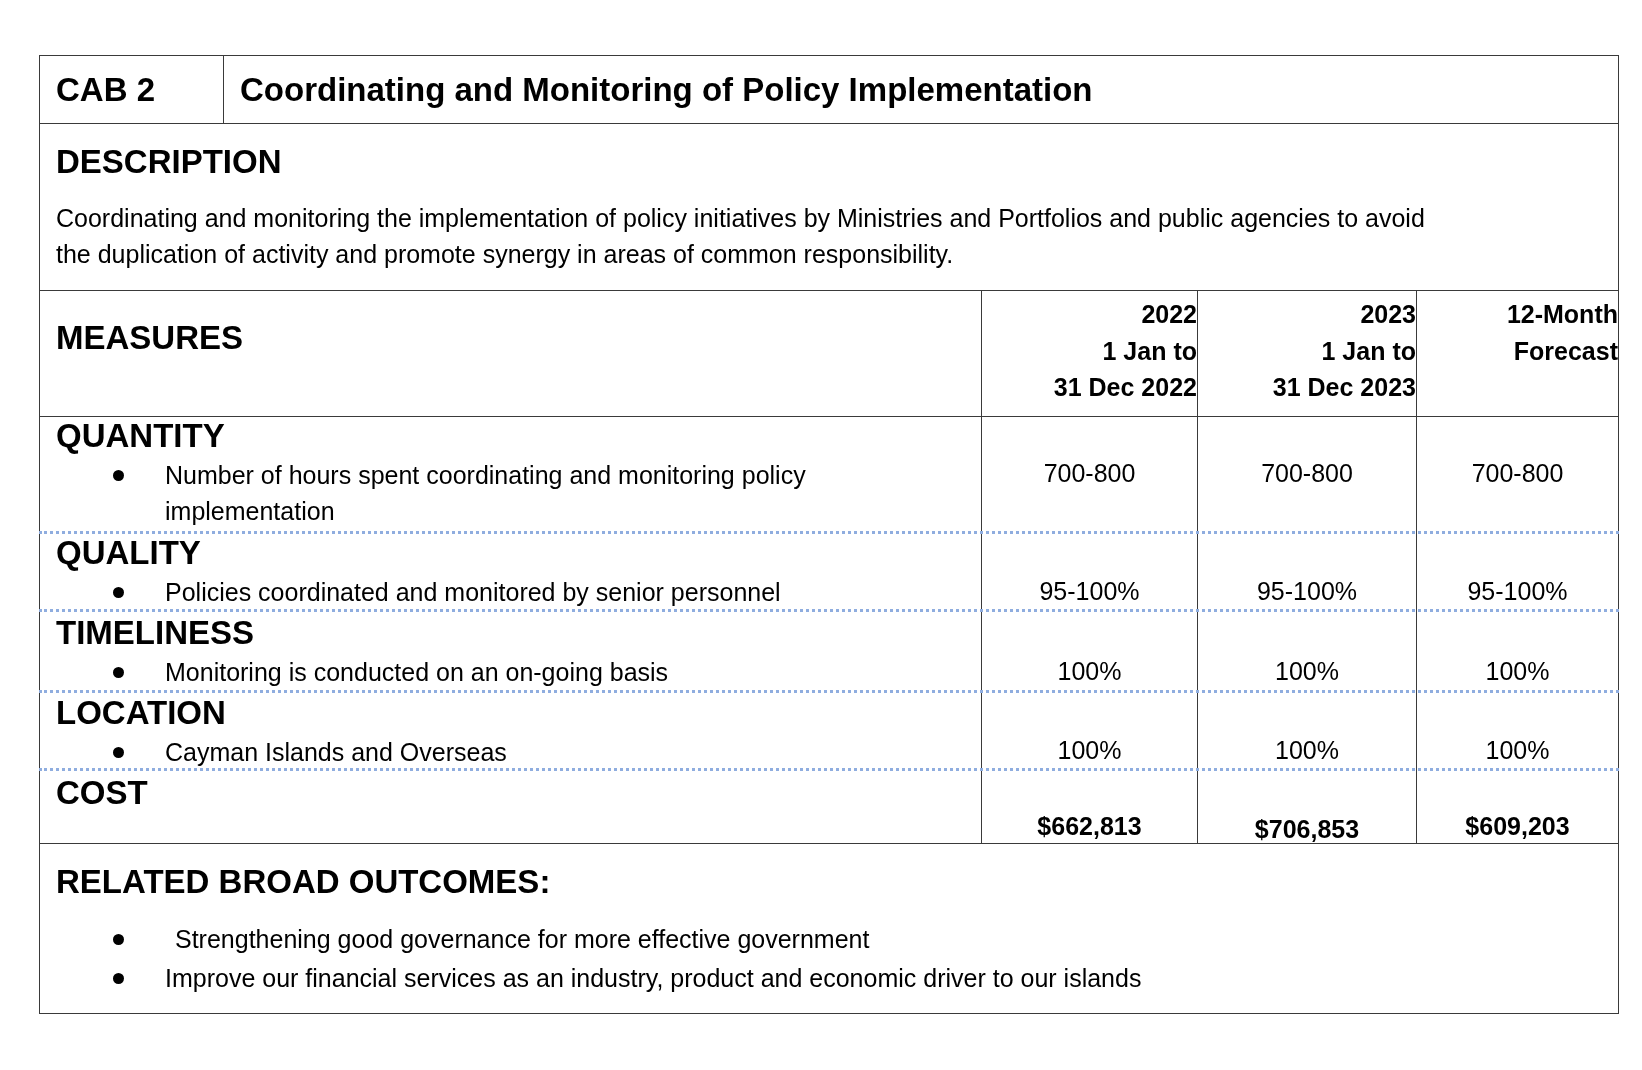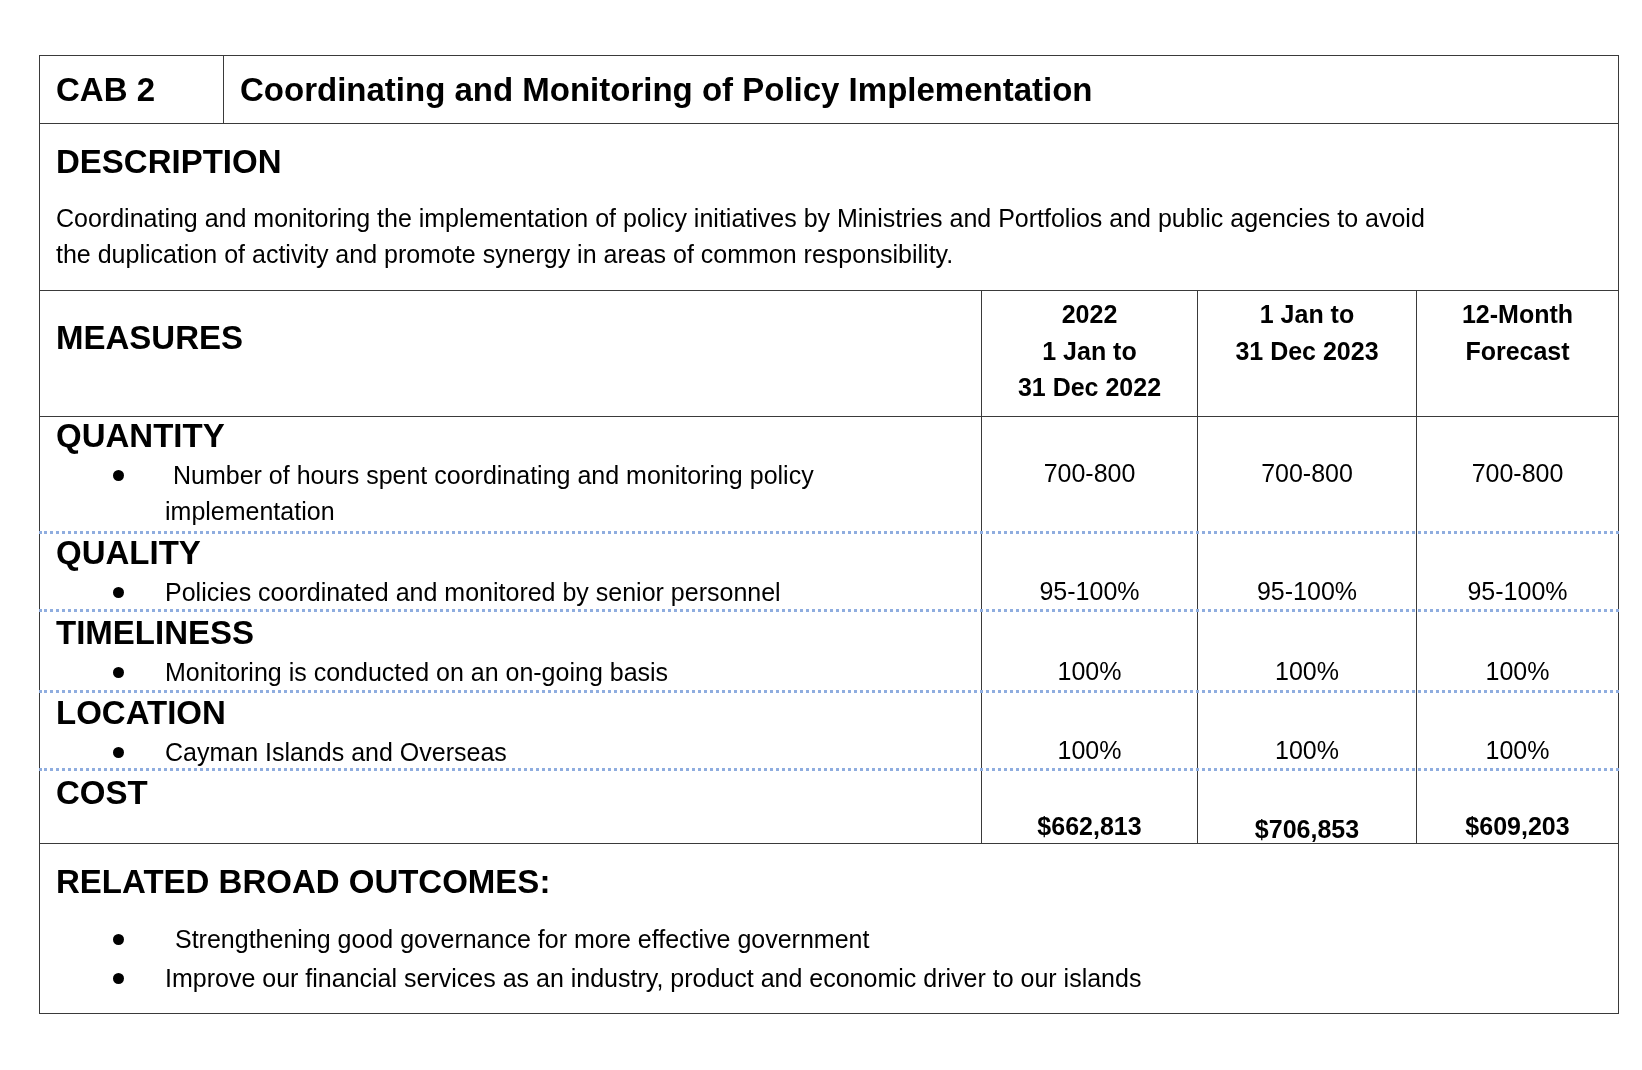--- a/index.html
+++ b/index.html
@@ -6,21 +6,21 @@
   body { width:1642px; height:1070px; position:relative; overflow:hidden;
          font-family:"Liberation Sans", "DejaVu Sans", sans-serif; color:#000; }
   .abs { position:absolute; }
   .hline { position:absolute; height:0; border-top:1.6px solid #3a3a3a; }
   .vline { position:absolute; width:0; border-left:1.6px solid #3a3a3a; }
   .dline { position:absolute; height:0; border-top:3px dotted #8faddf; }
   .b { font-weight:bold; }
   .t { font-size:25px; line-height:36px; white-space:nowrap; }
   .tb { font-size:33px; line-height:36px; font-weight:bold; white-space:nowrap; }
   .bullet { position:absolute; width:11px; height:11px; border-radius:50%; background:#000; }
-  .colhdr { position:absolute; top:296px; height:118px; text-align:center;
+  .colhdr { position:absolute; top:296px; height:118px; text-align:right;
             font-size:25px; font-weight:bold; line-height:36.5px; }
   .cell { position:absolute; text-align:center; font-size:25px; line-height:36px; white-space:nowrap; }
 </style>
 </head>
 <body>
 
 <div>
 
   <div class="hline" style="left:39px; top:55px; width:1580px;"></div>
   <div class="hline" style="left:39px; top:123px; width:1580px;"></div>
@@ -49,32 +49,33 @@
   <div class="abs t" style="left:56px; top:236px;">the duplication of activity and promote synergy in areas of common responsibility.</div>
 
   <div class="abs tb" style="left:56px; top:320px;">MEASURES</div>
 
   <div class="colhdr" style="left:982px; width:215px;">
     <div>2022</div>
     <div>1 Jan to</div>
     <div>31 Dec 2022</div>
   </div>
   <div class="colhdr" style="left:1198px; width:218px;">
+    <div>2023</div>
     <div>1 Jan to</div>
     <div>31 Dec 2023</div>
   </div>
   <div class="colhdr" style="left:1417px; width:201px;">
     <div>12-Month</div>
     <div>Forecast</div>
   </div>
 
   <div>
     <div class="abs tb" style="left:56px; top:418px;">QUANTITY</div>
     <div class="bullet" style="left:113px; top:470px;"></div>
-    <div class="abs t" style="left:165px; top:457px;margin-left:8px;">Number of hours spent coordinating and monitoring policy</div>
+    <div class="abs t" style="left:165px; top:457px;">Number of hours spent coordinating and monitoring policy</div>
     <div class="abs t" style="left:165px; top:493px;text-align:center;">implementation</div>
     <div class="cell" style="left:982px; width:215px; top:455px;">700-800</div>
     <div class="cell" style="left:1198px; width:218px; top:455px;">700-800</div>
     <div class="cell" style="left:1417px; width:201px; top:455px;">700-800</div>
   </div>
 
   <div>
     <div class="abs tb" style="left:56px; top:535px;">QUALITY</div>
     <div class="bullet" style="left:113px; top:587px;"></div>
     <div class="abs t" style="left:165px; top:574px;">Policies coordinated and monitored by senior personnel</div>

